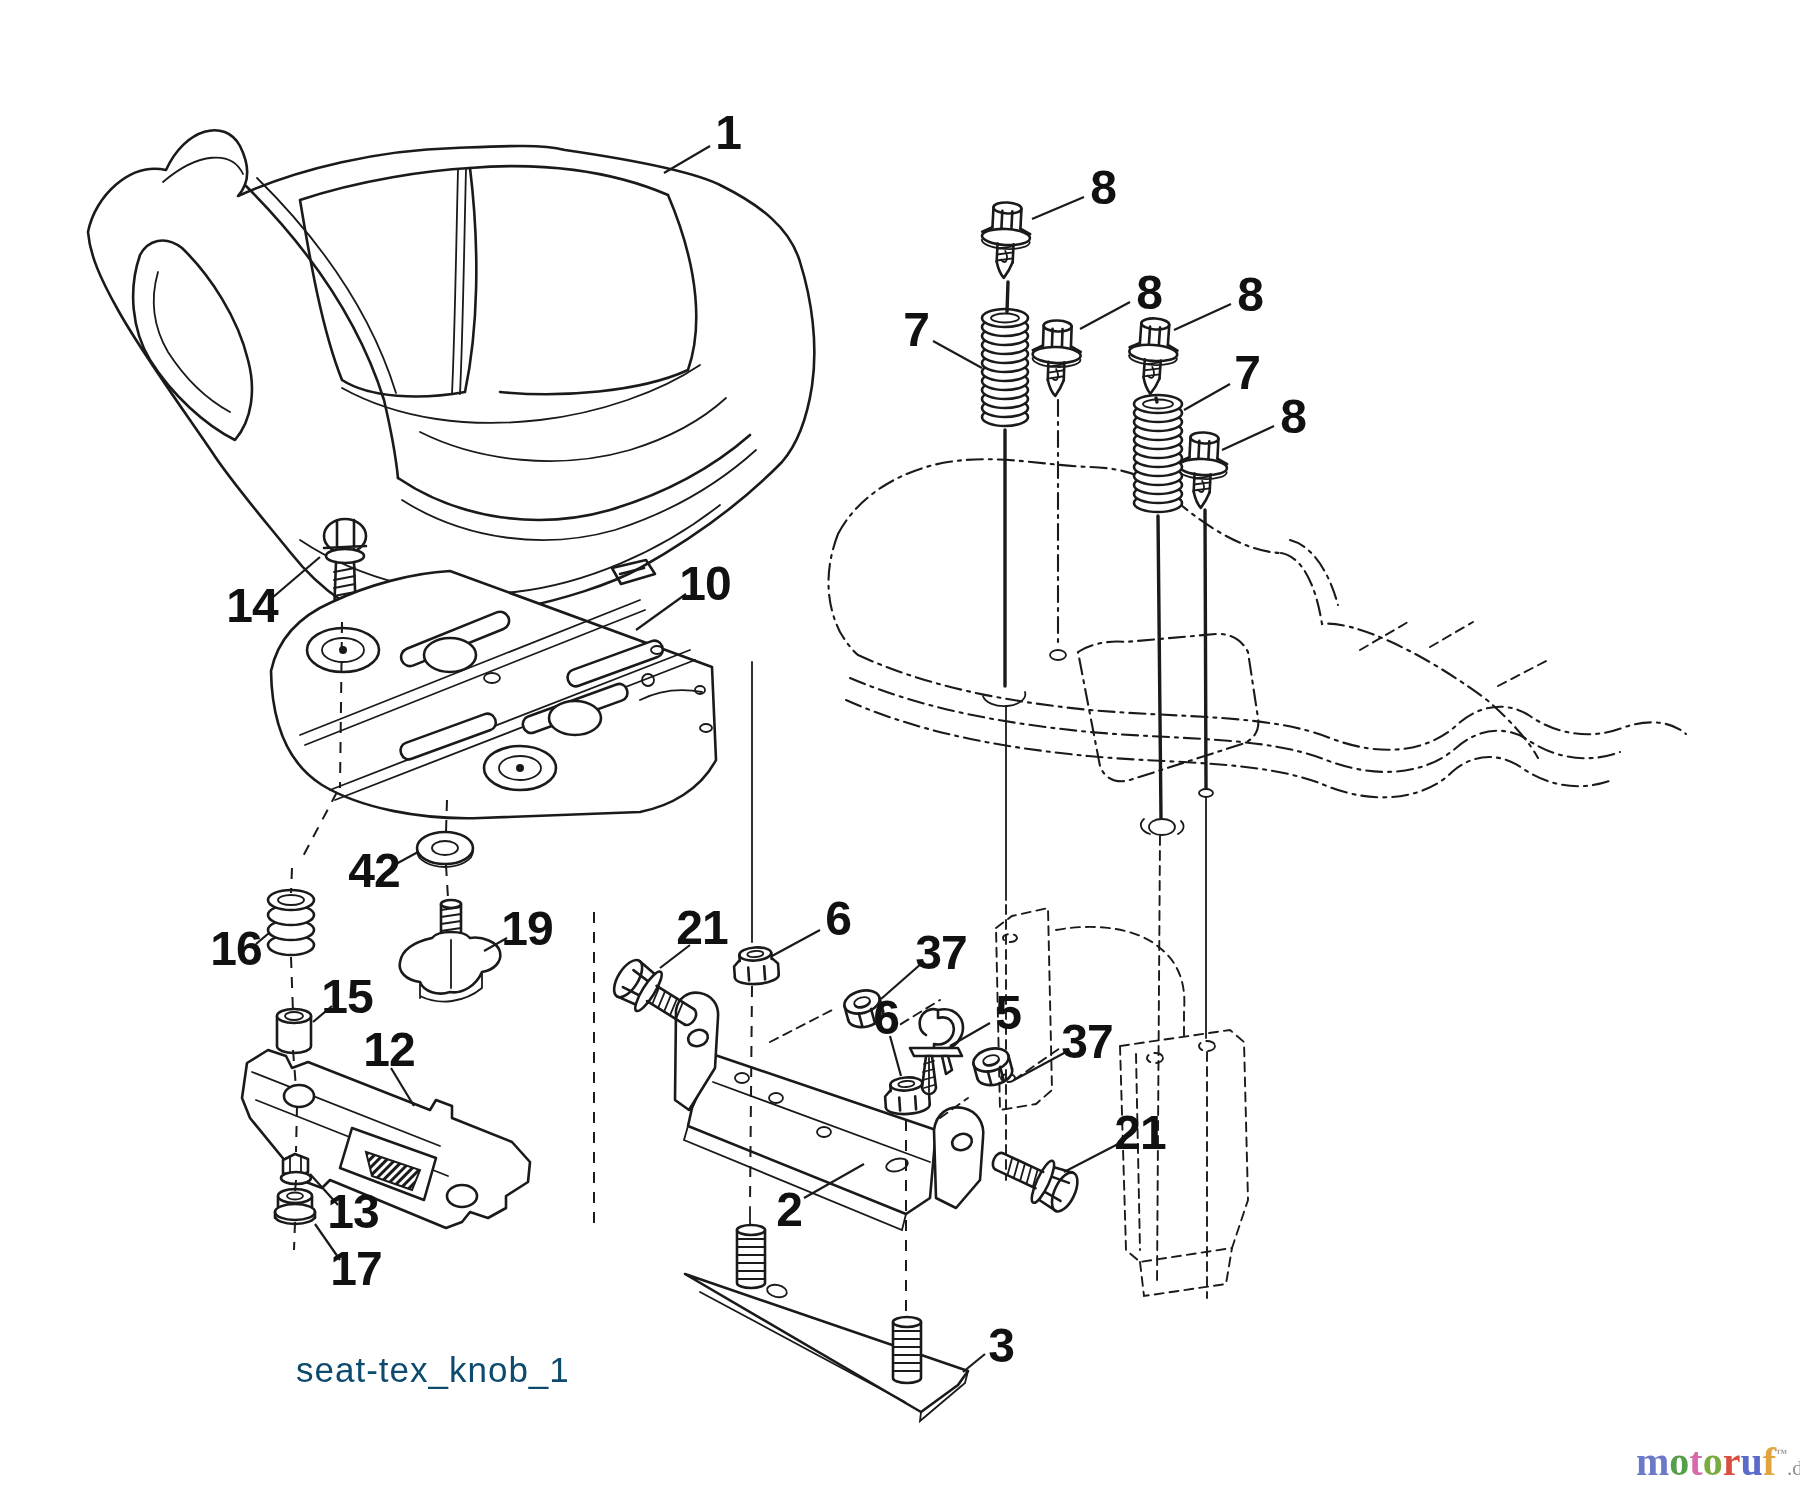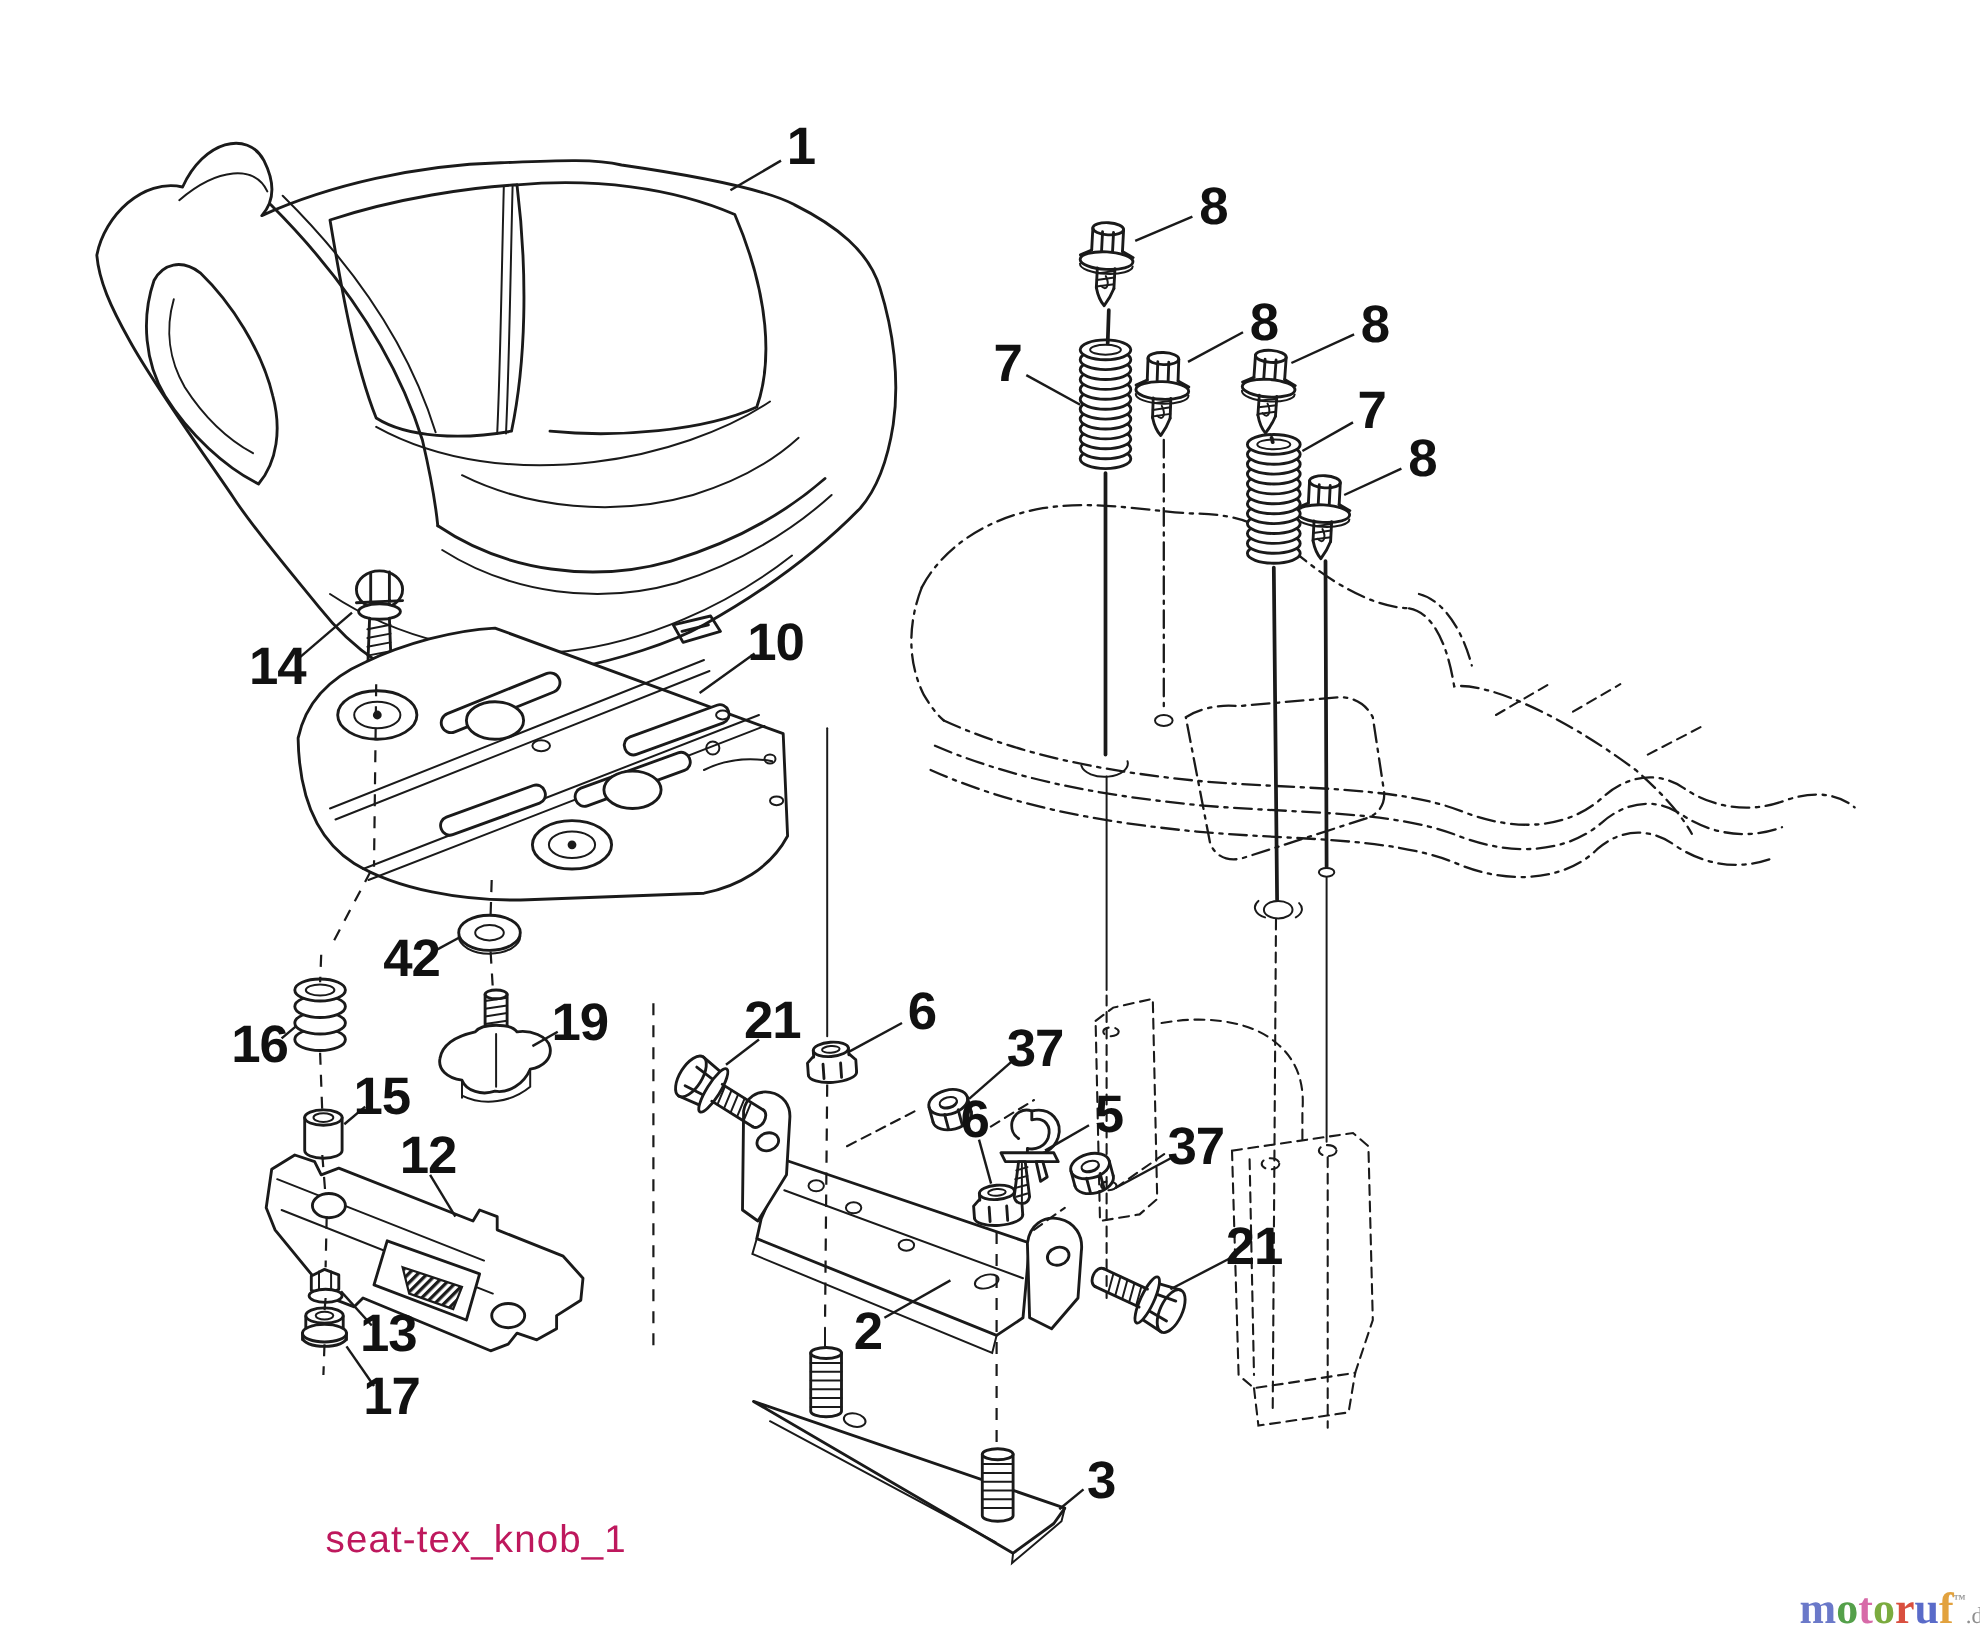--- a/index.html
+++ b/index.html
@@ -8,22 +8,22 @@
   svg{position:absolute;left:0;top:0;}
   .ln{fill:none;stroke:#1a1a1a;stroke-width:2.6;stroke-linecap:round;stroke-linejoin:round;}
   .lnw{fill:#ffffff;stroke:#1a1a1a;stroke-width:2.6;stroke-linejoin:round;}
   .thin{fill:none;stroke:#1a1a1a;stroke-width:1.8;stroke-linecap:round;}
   .leader{stroke:#1a1a1a;stroke-width:2.2;}
   .dash{fill:none;stroke:#1a1a1a;stroke-width:2;stroke-dasharray:11 9;}
   .dashdot{fill:none;stroke:#1a1a1a;stroke-width:2.1;stroke-dasharray:16 6 3 6;stroke-linecap:round;}
   .hdash{fill:none;stroke:#1a1a1a;stroke-width:1.9;stroke-dasharray:9 6;stroke-linecap:round;}
   .thick{fill:none;stroke:#1a1a1a;stroke-width:3.4;stroke-linecap:round;}
   .callout{font:900 48px "Liberation Sans",sans-serif;fill:#111111;letter-spacing:-1px;}
-  .caption{position:absolute;left:296px;top:1380px;font:400 35px "Liberation Sans",sans-serif;
-           color:#be185d;letter-spacing:1px;}
+  .caption{position:absolute;left:296px;top:1350px;font:400 35px "Liberation Sans",sans-serif;
+           color:#0c4a6e;letter-spacing:1px;}
   .logo{position:absolute;left:1636px;top:1438px;font:700 40px "Liberation Serif",serif;white-space:nowrap;}
   .logo .tm{font-size:11px;vertical-align:18px;}
   .logo .tld{font-size:21px;font-weight:400;}
 </style>
 </head>
 <body>
 
 <div class="stage">
 <svg width="1800" height="1490" viewBox="0 0 1800 1490">
   <defs>

